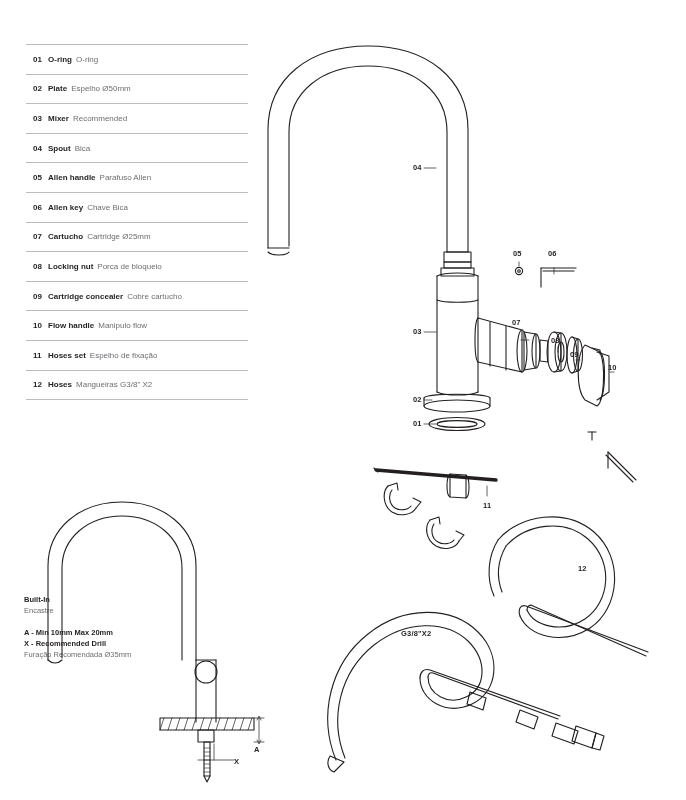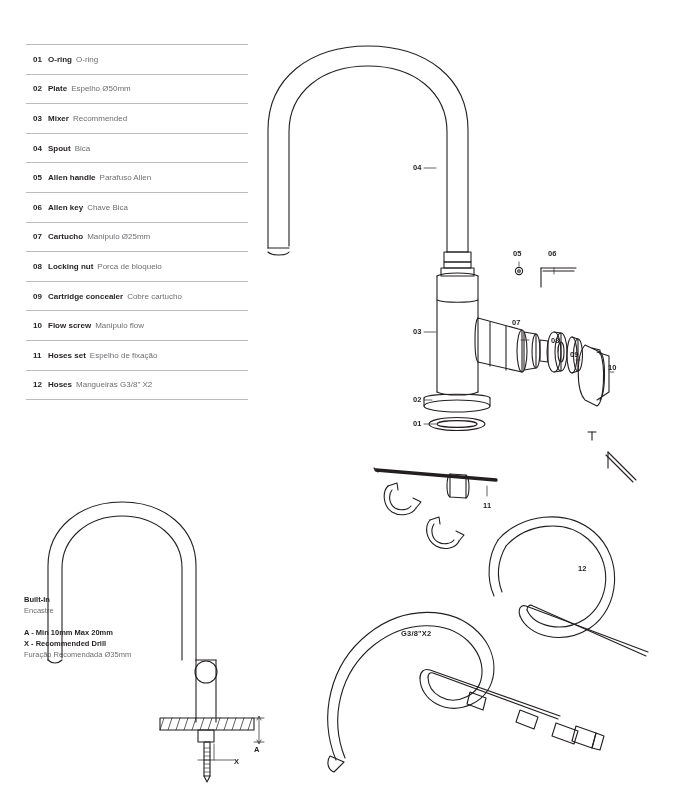--- a/index.html
+++ b/index.html
@@ -138,35 +138,35 @@
       <span class="comp-pt">Parafuso Allen</span>
     </div>
     <div class="comp-row">
       <span class="comp-num">06</span>
       <span class="comp-en">Allen key</span>
       <span class="comp-pt">Chave Bica</span>
     </div>
     <div class="comp-row">
       <span class="comp-num">07</span>
       <span class="comp-en">Cartucho</span>
-      <span class="comp-pt">Manipulo Ø25mm</span>
+      <span class="comp-pt">Cartridge Ø25mm</span>
     </div>
     <div class="comp-row">
       <span class="comp-num">08</span>
       <span class="comp-en">Locking nut</span>
       <span class="comp-pt">Porca de bloqueio</span>
     </div>
     <div class="comp-row">
       <span class="comp-num">09</span>
       <span class="comp-en">Cartridge concealer</span>
       <span class="comp-pt">Cobre cartucho</span>
     </div>
     <div class="comp-row">
       <span class="comp-num">10</span>
-      <span class="comp-en">Flow screw</span>
+      <span class="comp-en">Flow handle</span>
       <span class="comp-pt">Manipulo flow</span>
     </div>
     <div class="comp-row">
       <span class="comp-num">11</span>
       <span class="comp-en">Hoses set</span>
       <span class="comp-pt">Espelho de fixação</span>
     </div>
     <div class="comp-row">
       <span class="comp-num">12</span>
       <span class="comp-en">Hoses</span>

